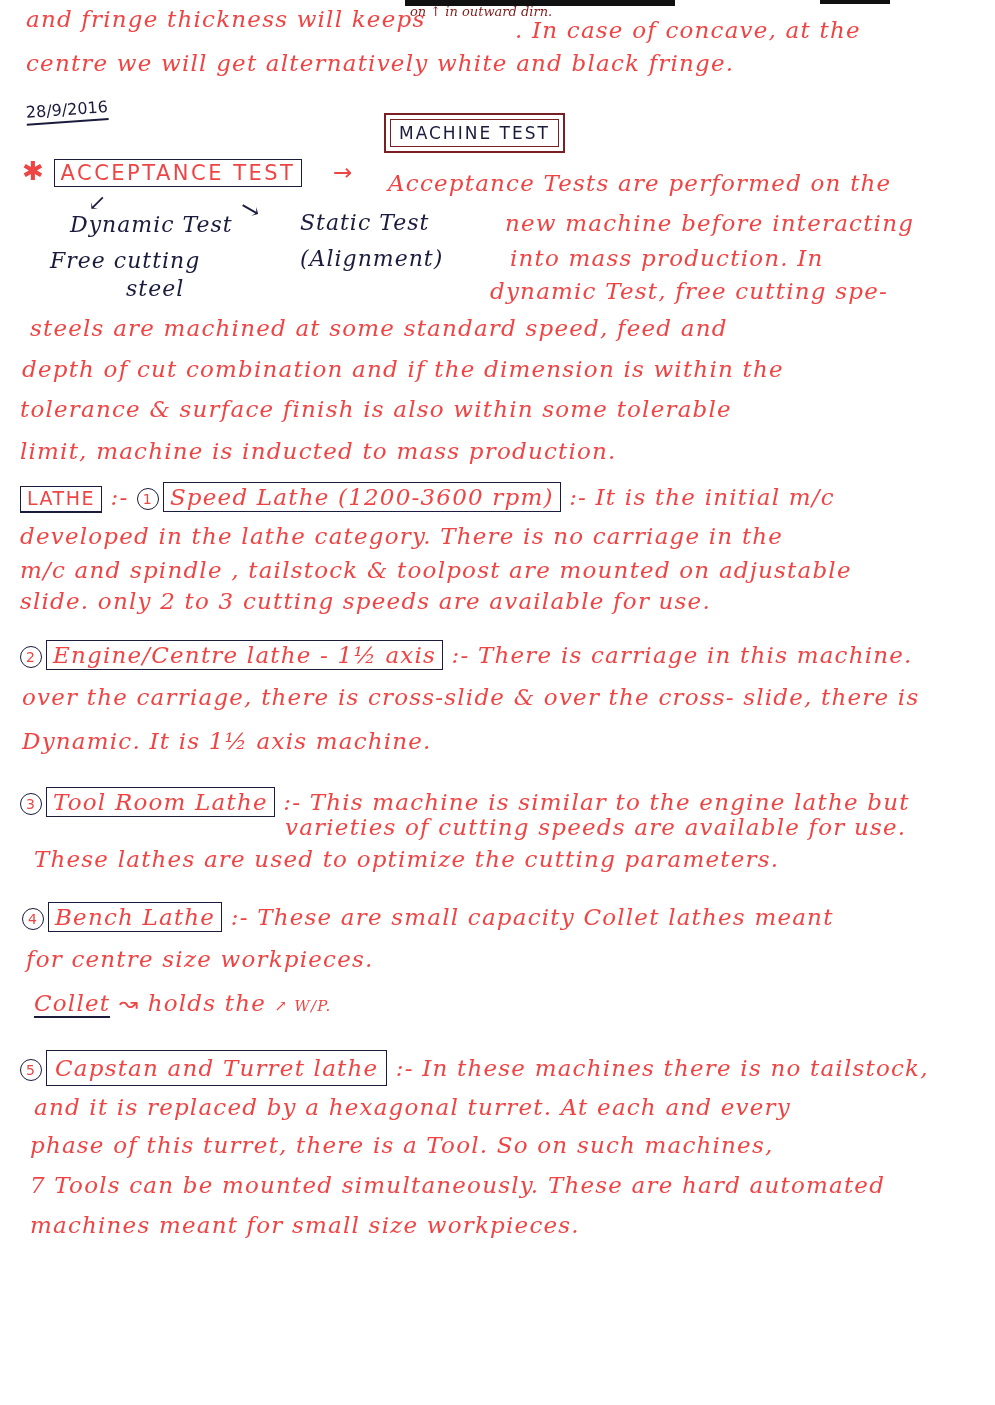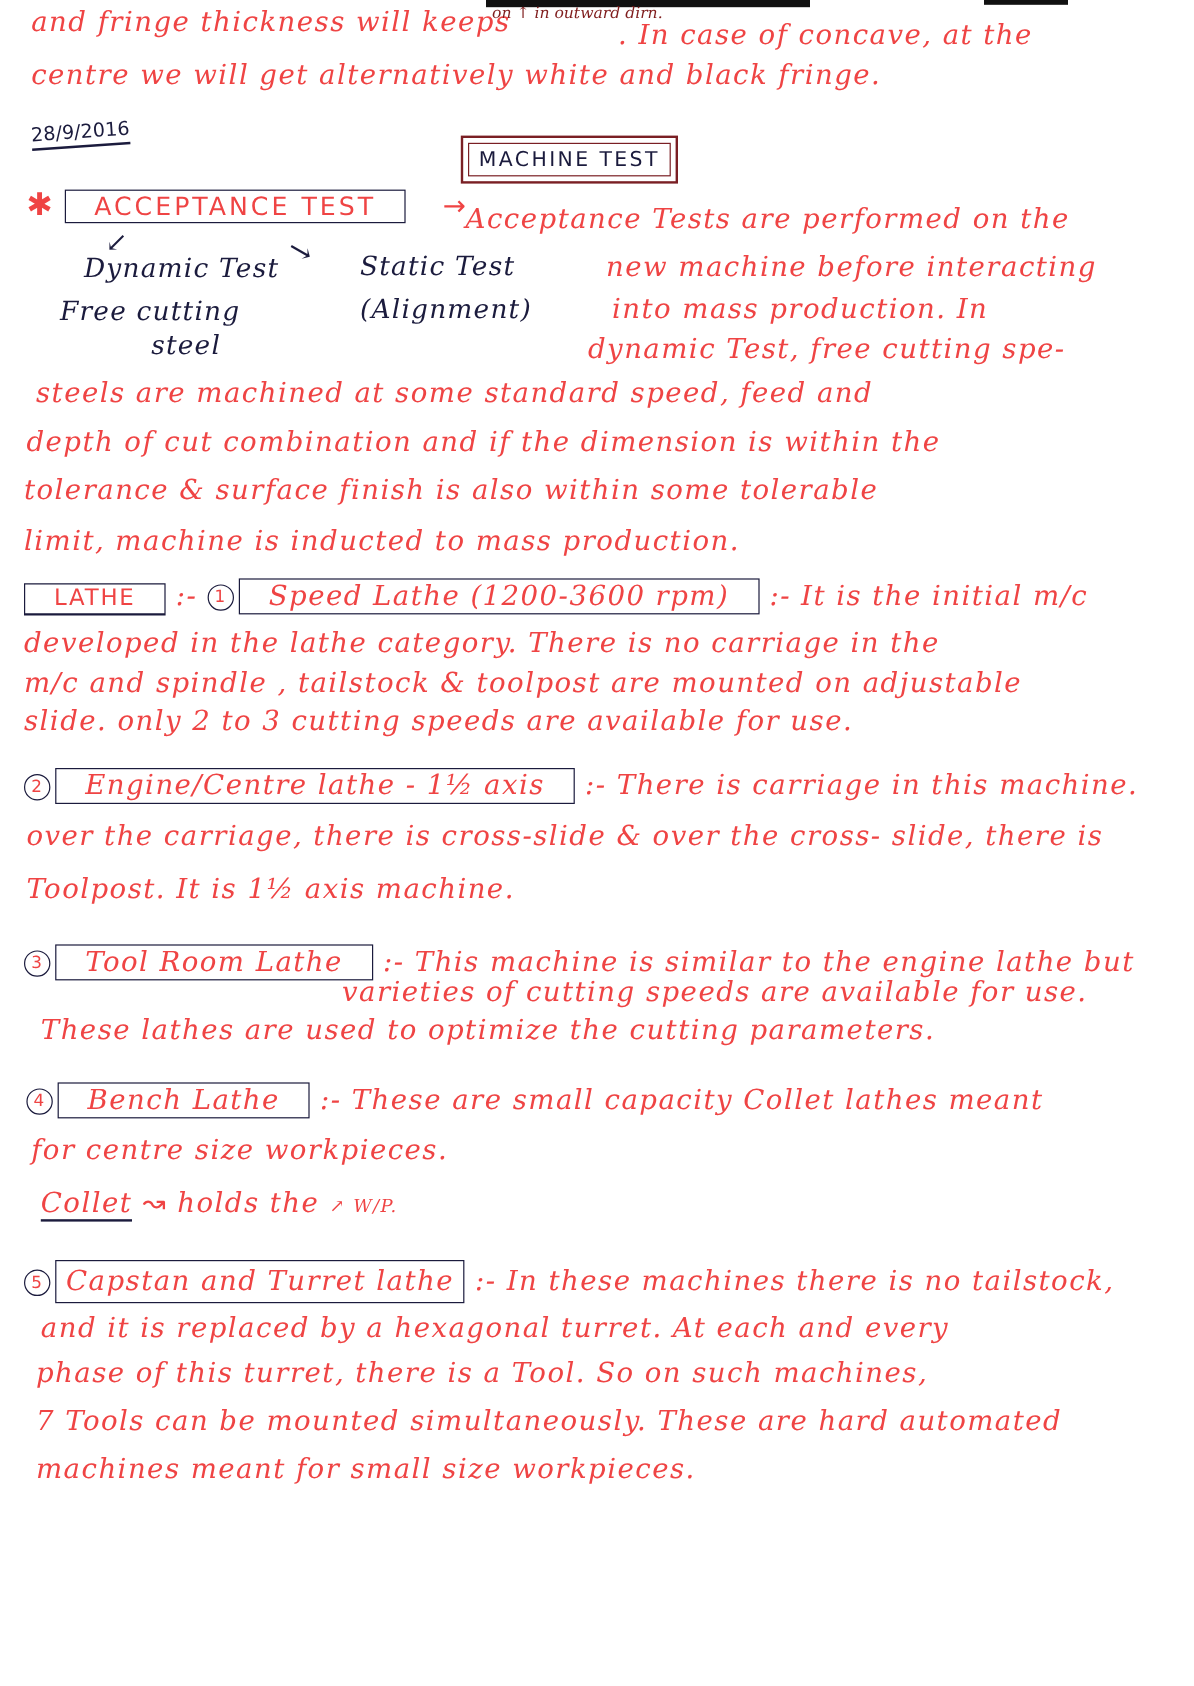--- a/index.html
+++ b/index.html
@@ -20,21 +20,21 @@
       transform: rotate(-4deg);
     }
     .title-box {
       position: absolute; left: 384px; top: 113px; padding: 4px; border: 2px solid #7a1f24;
     }
     .title-box-inner {
       border: 1.5px solid #7a1f24; padding: 3px 8px; font-family: "DejaVu Sans", sans-serif;
       font-size: 17px; letter-spacing: 2px; color: #1b1b3d;
     }
     .box {
-      display: inline-block; border: 1.6px solid #1b1b3d; padding: 1px 24px; line-height: 1.15;
+      display: inline-block; border: 1.6px solid #1b1b3d; padding: 1px 6px; line-height: 1.15;
     }
     .box-caps {
       font-family: "DejaVu Sans", sans-serif; font-style: normal; letter-spacing: 2.5px; font-size: 21px;
     }
     .circ {
       display: inline-block; width: 20px; height: 20px; border: 1.6px solid #1b1b3d; border-radius: 50%;
       font-size: 14px; text-align: center; line-height: 20px; font-style: normal;
       font-family: "DejaVu Sans", sans-serif; margin-right: 4px; vertical-align: middle;
     }
     .underline { border-bottom: 2px solid #1b1b3d; }
@@ -98,21 +98,21 @@
 </div>
 <div class="line" style="left:20px; top:523px;"><span>developed   in  the   lathe   category.  There  is  no carriage  in  the</span></div>
 <div class="line" style="left:20px; top:557px;"><span>m/c  and  spindle , tailstock  &amp;  toolpost  are  mounted on  adjustable</span></div>
 <div class="line" style="left:20px; top:588px;"><span>slide.  only  2  to  3  cutting   speeds   are   available  for  use.</span></div>
 
 <div class="line" style="left:20px; top:640px;">
   <span class="circ">2</span><span class="box">Engine/Centre  lathe  - 1½ axis</span>
   <span>:- There  is  carriage  in  this  machine.</span>
 </div>
 <div class="line" style="left:22px; top:684px;"><span>over  the  carriage,  there  is   cross-slide  &amp;  over  the   cross-  slide, there  is</span></div>
-<div class="line" style="left:22px; top:728px;"><span>Toolpost.  It  is  1½  axis  machine.</span></div>
+<div class="line" style="left:22px; top:728px;"><span>Dynamic.  It  is  1½  axis  machine.</span></div>
 
 <div class="line" style="left:20px; top:787px;">
   <span class="circ">3</span><span class="box">Tool  Room  Lathe</span>
   <span>:-  This  machine  is  similar  to  the  engine  lathe  but</span>
 </div>
 <div class="line" style="left:285px; top:814px;"><span>varieties  of  cutting  speeds  are  available  for  use.</span></div>
 <div class="line" style="left:34px; top:846px;"><span>These  lathes  are  used  to  optimize  the  cutting  parameters.</span></div>
 
 <div class="line" style="left:22px; top:902px;">
   <span class="circ">4</span><span class="box">Bench  Lathe</span>

